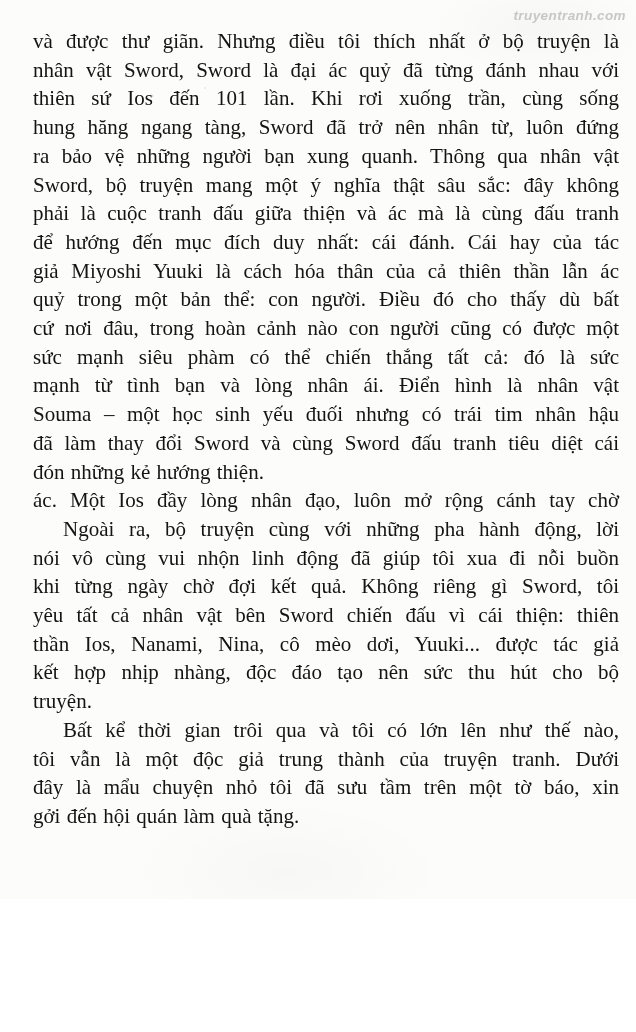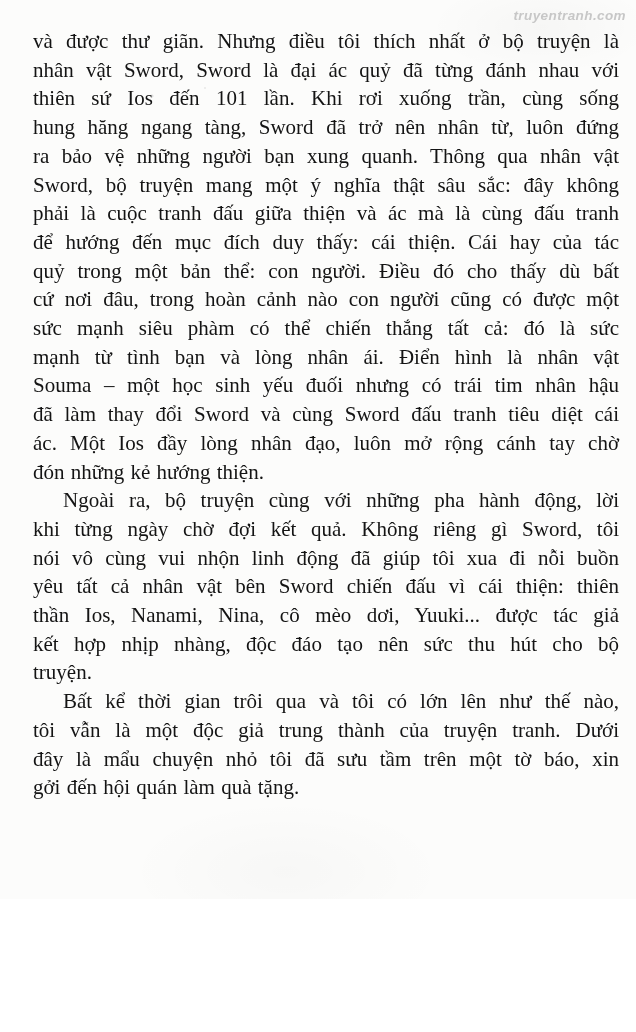--- a/index.html
+++ b/index.html
@@ -76,34 +76,35 @@
 
   <div class="text-block" id="text-block">
       <div class="paragraph">
         <div class="line">và được thư giãn. Nhưng điều tôi thích nhất ở bộ truyện là</div>
         <div class="line">nhân vật Sword, Sword là đại ác quỷ đã từng đánh nhau với</div>
         <div class="line">thiên sứ Ios đến 101 lần. Khi rơi xuống trần, cùng sống</div>
         <div class="line">hung hăng ngang tàng, Sword đã trở nên nhân từ, luôn đứng</div>
         <div class="line">ra bảo vệ những người bạn xung quanh. Thông qua nhân vật</div>
         <div class="line">Sword, bộ truyện mang một ý nghĩa thật sâu sắc: đây không</div>
         <div class="line">phải là cuộc tranh đấu giữa thiện và ác mà là cùng đấu tranh</div>
-        <div class="line">để hướng đến mục đích duy thấy: cái thiện. Cái hay của tác</div>
+        <div class="line">để hướng đến mục đích duy nhất: cái đánh. Cái hay của tác</div>
+        <div class="line">giả Miyoshi Yuuki là cách hóa thân của cả thiên thần lẫn ác</div>
         <div class="line">quỷ trong một bản thể: con người. Điều đó cho thấy dù bất</div>
         <div class="line">cứ nơi đâu, trong hoàn cảnh nào con người cũng có được một</div>
         <div class="line">sức mạnh siêu phàm có thể chiến thắng tất cả: đó là sức</div>
         <div class="line">mạnh từ tình bạn và lòng nhân ái. Điển hình là nhân vật</div>
         <div class="line">Souma – một học sinh yếu đuối nhưng có trái tim nhân hậu</div>
         <div class="line">đã làm thay đổi Sword và cùng Sword đấu tranh tiêu diệt cái</div>
+        <div class="line last">đón những kẻ hướng thiện.</div>
         <div class="line">ác. Một Ios đầy lòng nhân đạo, luôn mở rộng cánh tay chờ</div>
-        <div class="line last">đón những kẻ hướng thiện.</div>
       </div>
       <div class="paragraph">
         <div class="line indent">Ngoài ra, bộ truyện cùng với những pha hành động, lời</div>
+        <div class="line">nói vô cùng vui nhộn linh động đã giúp tôi xua đi nỗi buồn</div>
         <div class="line">khi từng ngày chờ đợi kết quả. Không riêng gì Sword, tôi</div>
-        <div class="line">nói vô cùng vui nhộn linh động đã giúp tôi xua đi nỗi buồn</div>
         <div class="line">yêu tất cả nhân vật bên Sword chiến đấu vì cái thiện: thiên</div>
         <div class="line">thần Ios, Nanami, Nina, cô mèo dơi, Yuuki... được tác giả</div>
         <div class="line">kết hợp nhịp nhàng, độc đáo tạo nên sức thu hút cho bộ</div>
         <div class="line last">truyện.</div>
       </div>
       <div class="paragraph">
         <div class="line indent">Bất kể thời gian trôi qua và tôi có lớn lên như thế nào,</div>
         <div class="line">tôi vẫn là một độc giả trung thành của truyện tranh. Dưới</div>
         <div class="line">đây là mẩu chuyện nhỏ tôi đã sưu tầm trên một tờ báo, xin</div>
         <div class="line last">gởi đến hội quán làm quà tặng.</div>

